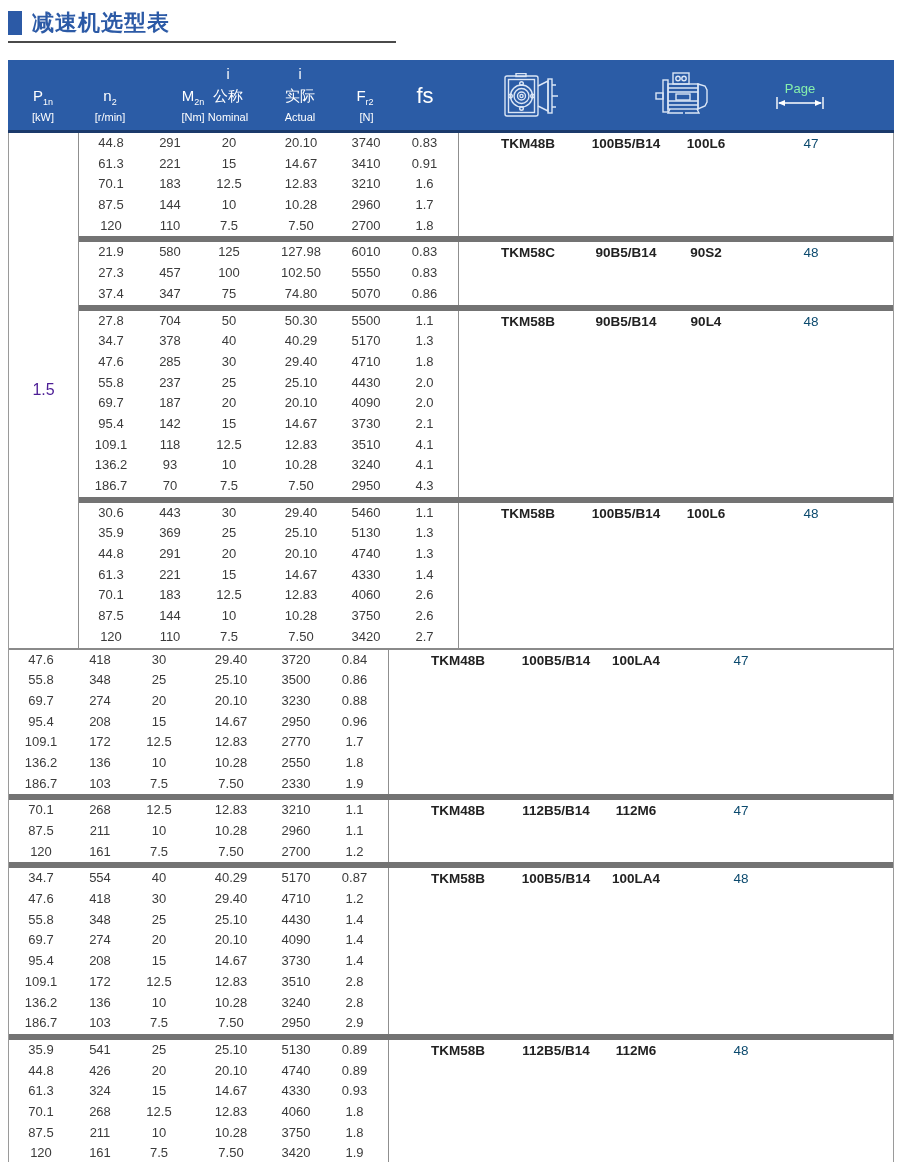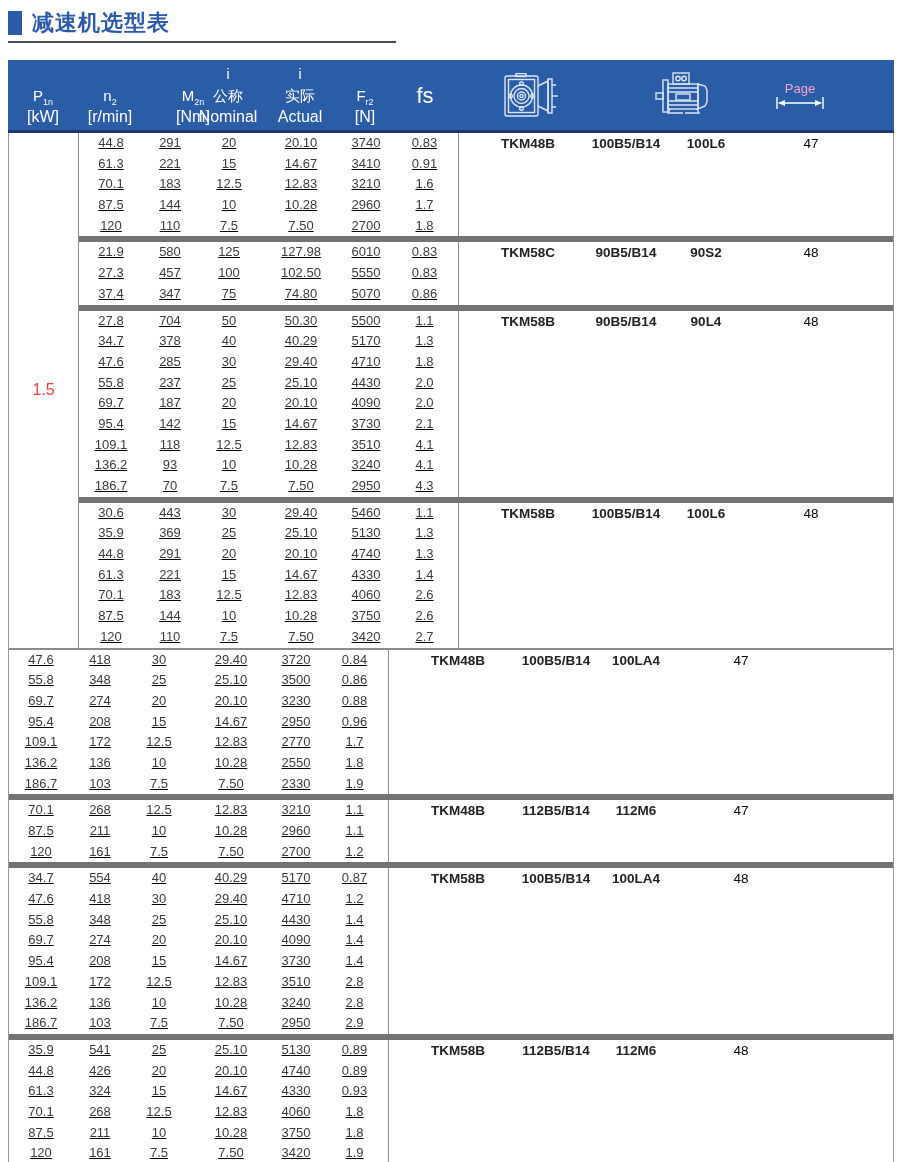--- a/index.html
+++ b/index.html
@@ -16,41 +16,41 @@
   .seltable { position:absolute; left:8px; top:60px; width:886px; }
 
   
   .thead { position:relative; height:70px; background:#2b5ca6; }
   .thead-darkline { height:3px; background:#1b3a6b; }
   .hcell { position:absolute; top:4px; transform:translateX(-50%); text-align:center; color:#ffffff; }
   .h-i { height:20px; line-height:20px; font-size:14px; }
   .h-main { height:24px; line-height:24px; font-size:15px; }
   .h-main sub { font-size:9px; }
   .h-main.big { font-size:22px; }
-  .h-unit { height:20px; line-height:18px; font-size:16px;text-align:right; }
+  .h-unit { height:20px; line-height:18px; font-size:11px;text-align:right; }
   .hicon { position:absolute; transform:translateX(-50%); }
-  .hpage { position:absolute; transform:translateX(-50%); text-align:center; color:#f9a8d4; }
+  .hpage { position:absolute; transform:translateX(-50%); text-align:center; color:#86efac; }
   .hpage .pglabel { font-size:13px; line-height:14px; }
 
   
   .tbody { border-left:1px solid #9a9a9a; border-right:1px solid #9a9a9a; border-bottom:1px solid #9a9a9a; background:#fff; }
   .block { display:flex; }
   .block + .block { border-top:2px solid #8a8a8a; }
   .pcol { width:70px; border-right:1px solid #8f8f8f; display:flex; align-items:center; justify-content:center;
-          font-size:16px; color:#ef4444; }
+          font-size:16px; color:#4c1d95; }
   .bcontent { flex:1; position:relative; }
   .col-divider { position:absolute; left:379px; top:0; bottom:0; width:0; border-left:1px solid #8f8f8f; }
-  .group { position:relative;text-decoration:underline; }
+  .group { position:relative; }
   .group.sep { border-top:6px solid #737373; }
   .drow { display:grid; grid-template-columns:64px 54px 64px 80px 50px 67px; height:20.7px; }
   .dcell { text-align:center; font-size:13px; line-height:20.7px; color:#3b3b3b; white-space:nowrap; }
   .ginfo { position:absolute; left:396px; top:0; width:435px; height:21px; display:grid;
            grid-template-columns:106px 90px 70px 140px 1fr; }
   .gcell { text-align:center; font-size:13.5px; line-height:21px; color:#222; font-weight:bold; white-space:nowrap; }
-  .gcell.pagenum { font-weight:normal; color:#000000; }
+  .gcell.pagenum { font-weight:normal; color:#0c4a6e; }
 
   svg { display:block; }
 </style>
 </head>
 <body>
 
 <div class="title-wrap">
   <span class="title-square"></span>
   <span class="page-title">减速机选型表</span>
 </div>

